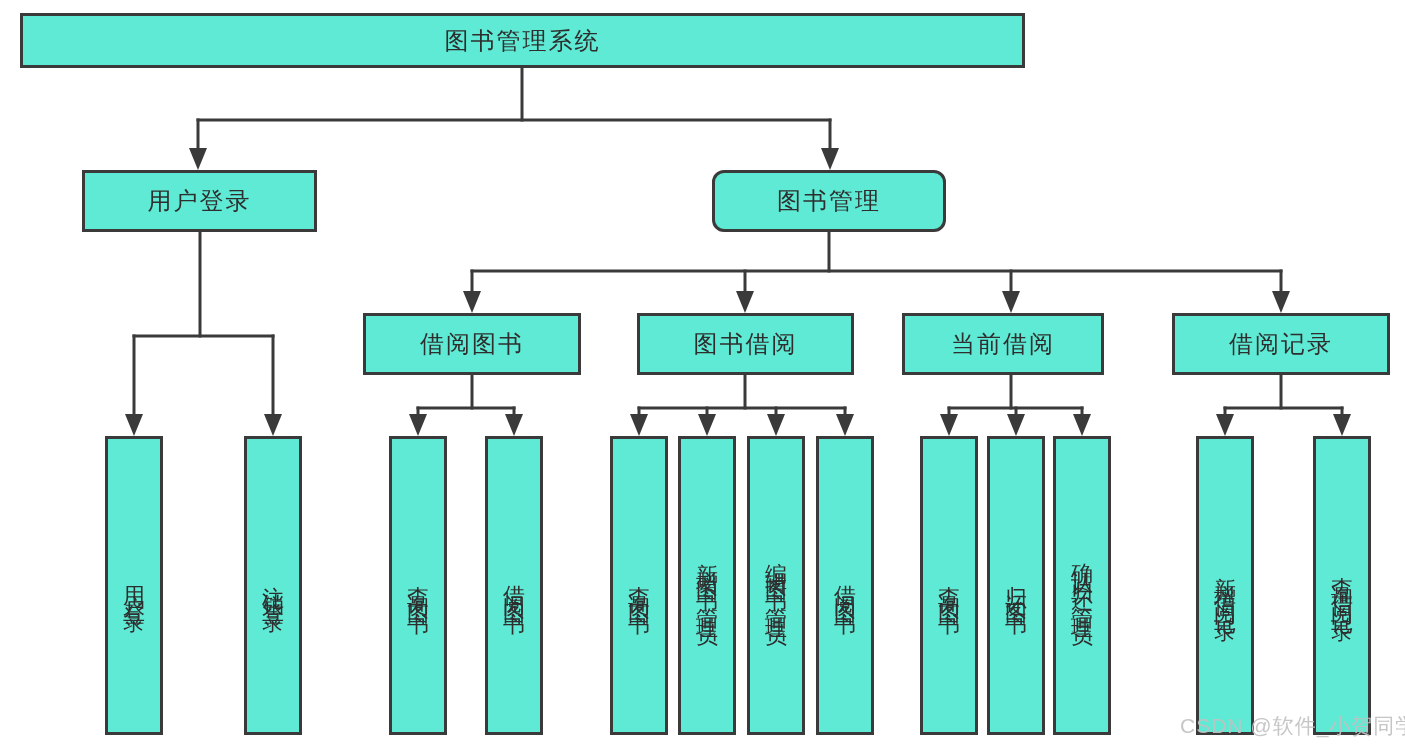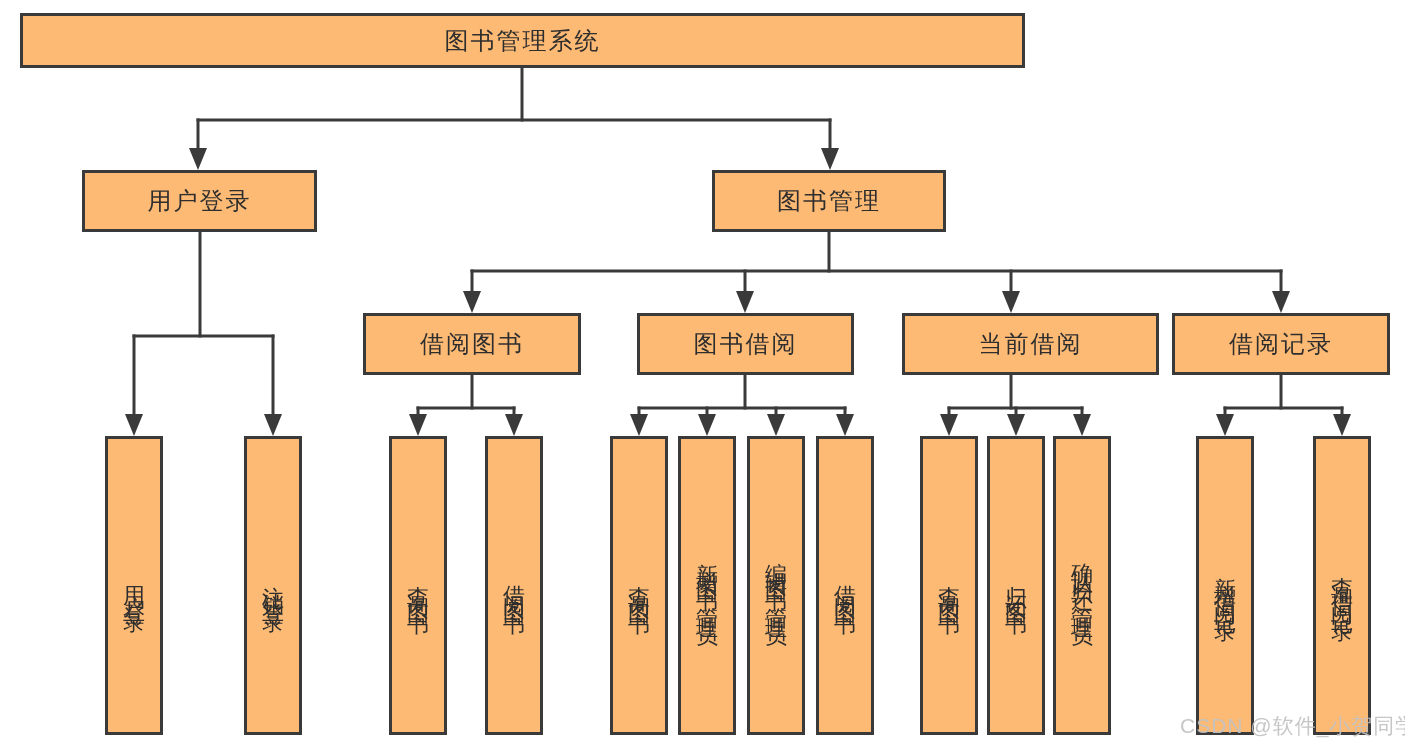--- a/index.html
+++ b/index.html
@@ -8,21 +8,21 @@
     width:1405px;height:747px;
     background:#ffffff;
     font-family:"Liberation Sans","DejaVu Sans",sans-serif;
     overflow:hidden;
   }
   #connectors{position:absolute;left:0;top:0;width:1405px;height:747px;}
   .node{
     position:absolute;
     box-sizing:border-box;
     border:3px solid #3a3a3a;
-    background:#fdba74;
+    background:#5eead4;
     display:flex;align-items:center;justify-content:center;
     color:#2e2e2e;
   }
   .h-node{font-size:24px;letter-spacing:2px;white-space:nowrap;}
   .leaf{
     writing-mode:vertical-rl;
     text-orientation:mixed;
     font-size:22px;
     letter-spacing:9px;
     line-height:52px;
@@ -33,24 +33,24 @@
     font-size:21px;
     letter-spacing:1px;
     color:#c2c2c2;
     opacity:0.92;
     white-space:nowrap;
     z-index:5;
   }
   
   #n-root{left:20px;top:13px;width:1005px;height:55px;}
   #n-user-login{left:82px;top:170px;width:235px;height:62px;}
-  #n-book-mgmt{left:712px;top:170px;width:234px;height:62px;}
+  #n-book-mgmt{left:712px;top:170px;width:234px;height:62px;border-radius:12px;}
   #n-new-book{left:363px;top:313px;width:218px;height:62px;}
   #n-book-borrow{left:637px;top:313px;width:217px;height:62px;}
-  #n-current-borrow{left:902px;top:313px;width:257px;height:62px;}
+  #n-current-borrow{left:902px;top:313px;width:202px;height:62px;}
   #n-borrow-records{left:1172px;top:313px;width:218px;height:62px;}
   .leaf{top:436px;width:58px;height:299px;}
   #l-user-login{left:105px;}
   #l-logout{left:244px;}
   #l-query-book-rec{left:389px;}
   #l-borrow-book-rec{left:485px;}
   #l-query-book-borrow{left:610px;}
   #l-add-book{left:678px;}
   #l-edit-book{left:747px;}
   #l-borrow-book{left:816px;}

